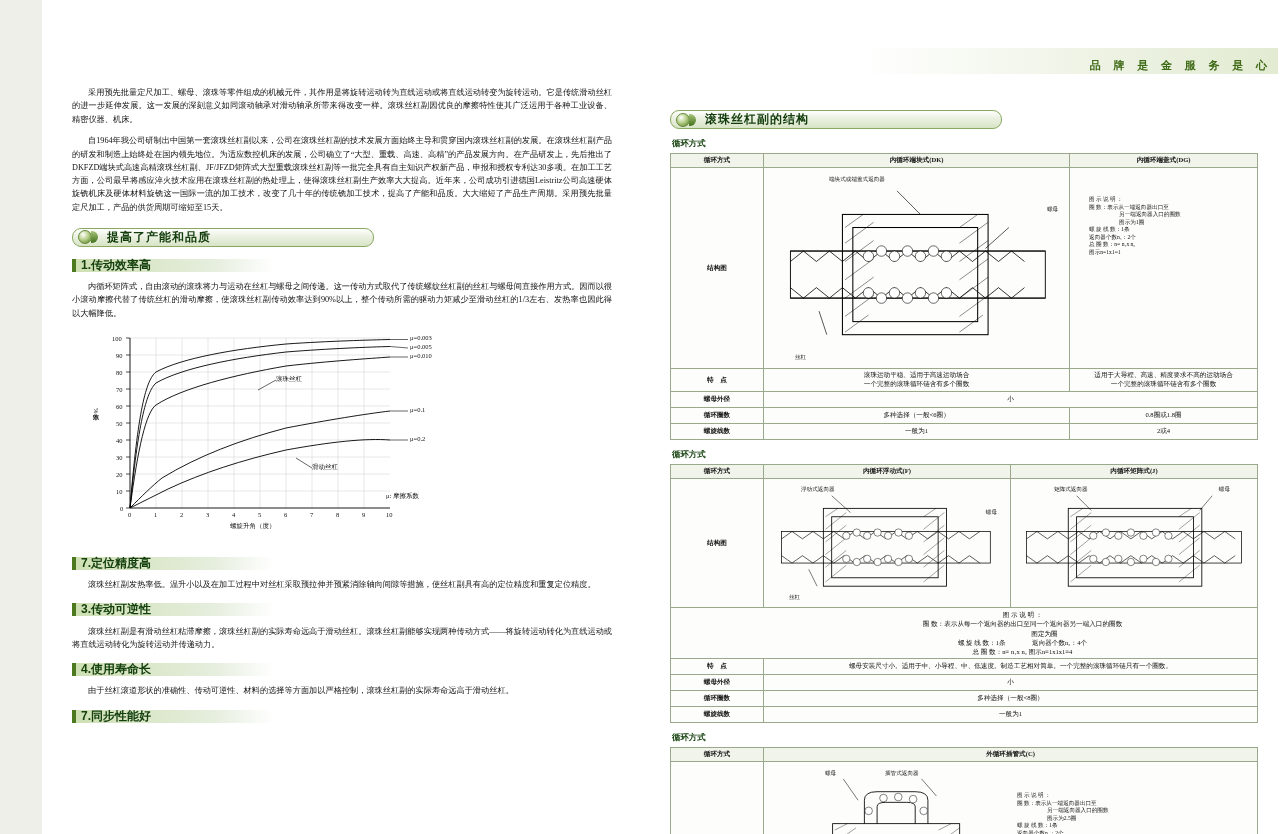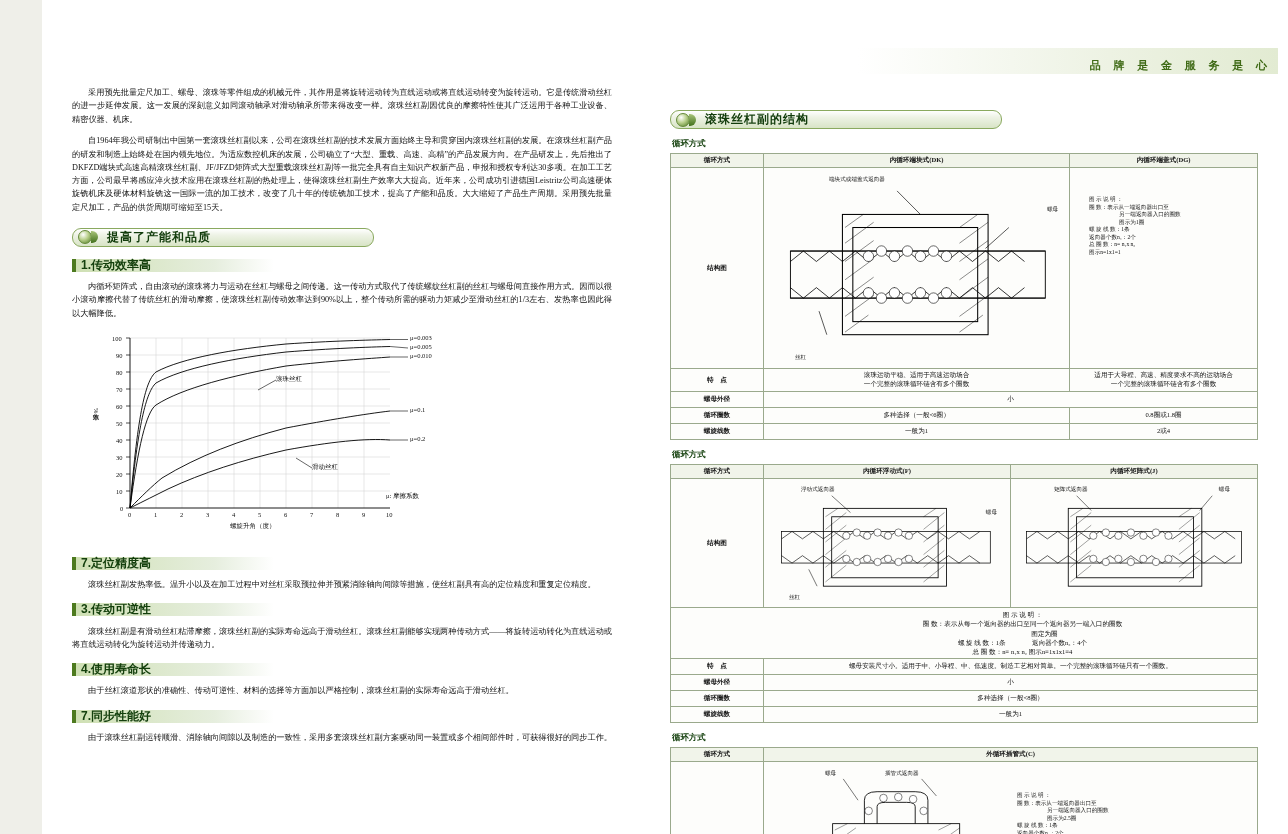--- a/index.html
+++ b/index.html
@@ -223,21 +223,20 @@
     <p class="body-text p-indent">滚珠丝杠副是有滑动丝杠粘滞摩擦，滚珠丝杠副的实际寿命远高于滑动丝杠。滚珠丝杠副能够实现两种传动方式——将旋转运动转化为直线运动或将直线运动转化为旋转运动并传递动力。</p>
 
     <div class="sub-bar">
       <span>4.使用寿命长</span>
     </div>
     <p class="body-text p-indent">由于丝杠滚道形状的准确性、传动可逆性、材料的选择等方面加以严格控制，滚珠丝杠副的实际寿命远高于滑动丝杠。</p>
 
     <div class="sub-bar">
       <span>7.同步性能好</span>
     </div>
-    <p class="body-text p-indent">由于滚珠丝杠副运转顺滑、消除轴向间隙以及制造的一致性，采用多套滚珠丝杠副方案驱动同一装置或多个相间部件时，可获得很好的同步工作。</p>
 
   </div>
 </div>
 
 <div class="right-page">
   <div class="brand-bg"></div>
   <div class="brand">品 牌 是 金 服 务 是 心</div>
 
   <div class="right-inner">
 

